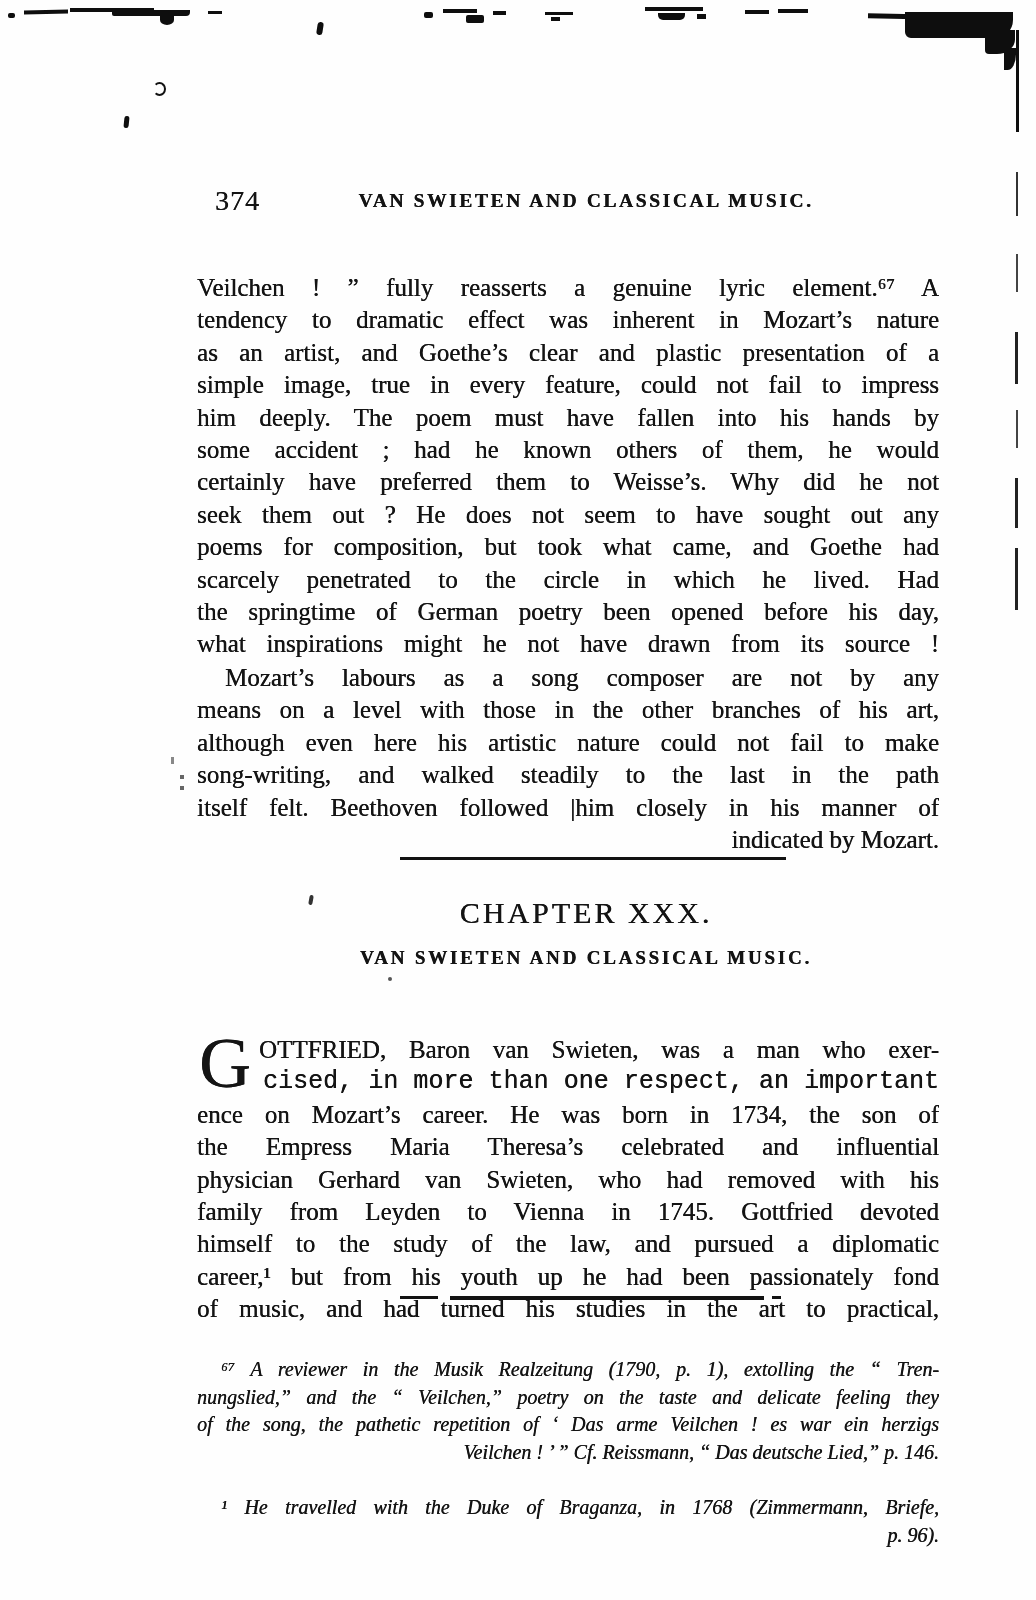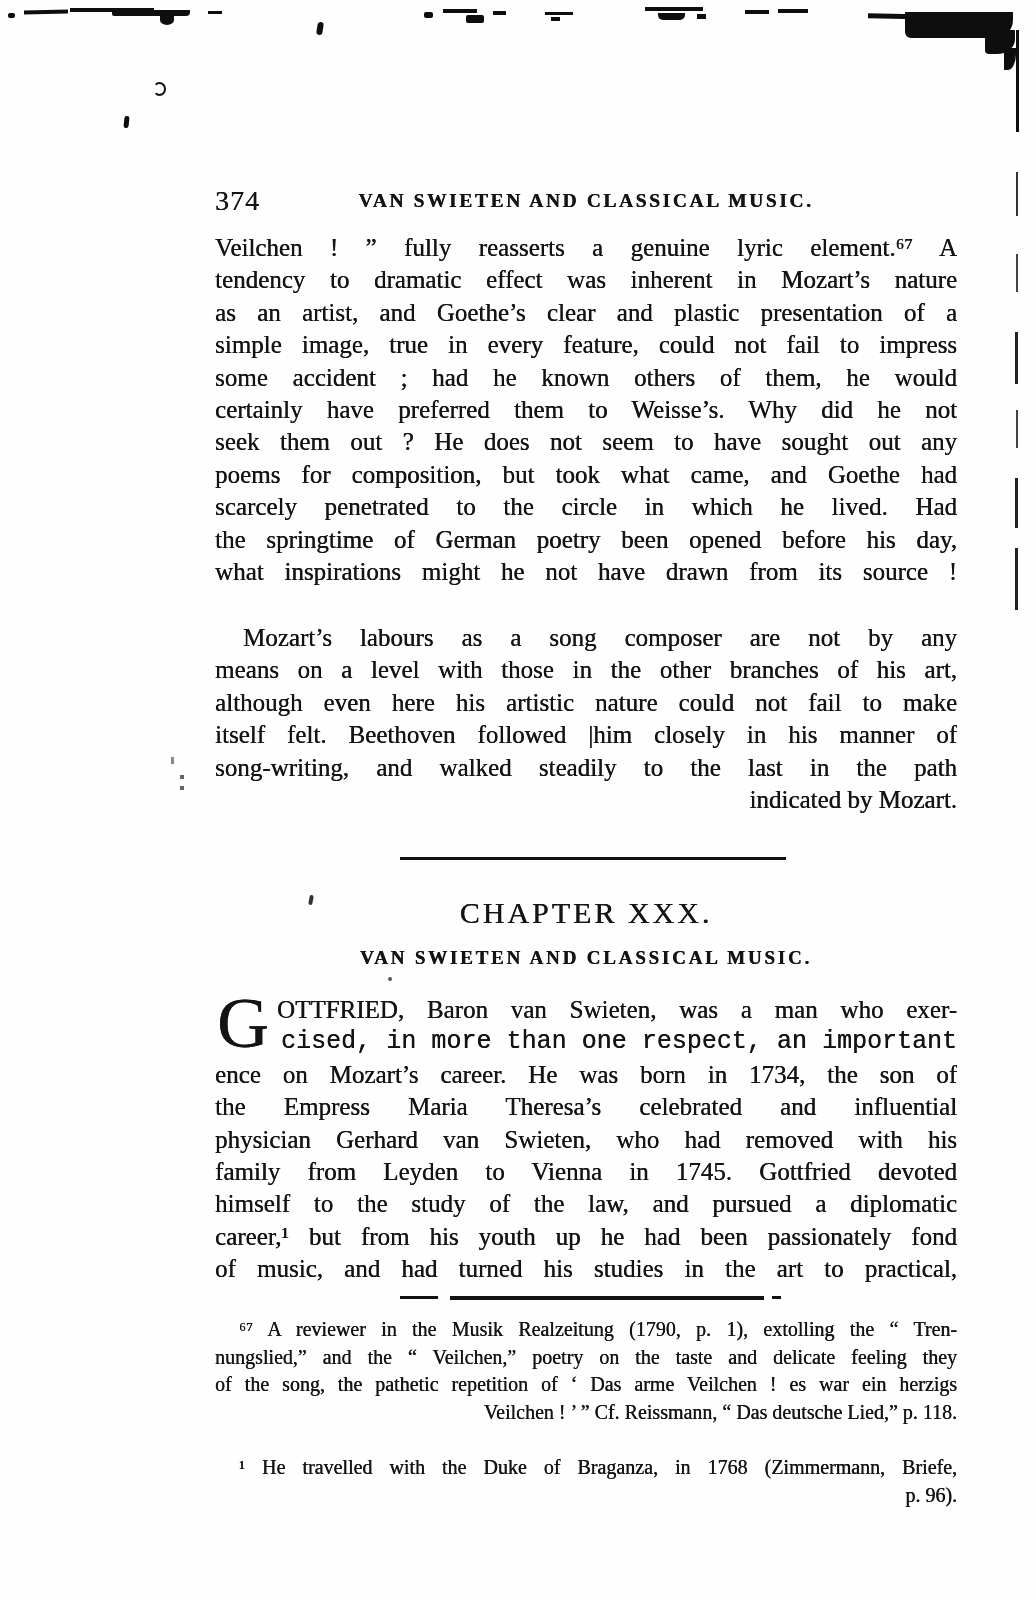--- a/index.html
+++ b/index.html
@@ -2,21 +2,21 @@
 <html><head>
 <meta charset="utf-8">
 <style>
   html,body { margin:0; padding:0; background:#ffffff; }
   .page {
     position:relative; width:1036px; height:1600px; background:#fefefe;
     font-family:"Liberation Serif","DejaVu Serif",serif; color:#141414;
     overflow:hidden; text-shadow:0.35px 0 0 currentColor;
   }
   
-  .textblock { position:absolute; left:215px; width:742px; }
+  .textblock { position:absolute; left:197px; width:742px;margin-top:40px; }
   .line { height:32.4px; line-height:32.4px; overflow:hidden; text-align:right; }
   .line.j { text-align:justify; }
   .line.j::after { content:""; display:inline-block; width:100%; height:0; }
   .p1 { top:232px; font-size:25px; }
   .p2 { top:622px; font-size:25px; }
   .p2 .line:first-child { text-indent:28px; }
   .p3 { top:994px; font-size:25px; }
   .p3 .lines .line:nth-child(1) { padding-left:62px; }
   .p3 .lines .line:nth-child(2) { padding-left:66px;font-family:Liberation Mono, monospace; }
   .dropcap {
@@ -33,21 +33,21 @@
   .rule-chapter { position:absolute; left:400px; top:857px; width:386px; height:3px; background:#121212; }
   .chapter-heading {
     position:absolute; left:215px; top:896px; width:742px; margin:0; text-align:center;
     font-size:30px; font-weight:400; letter-spacing:3px;
   }
   .chapter-subheading {
     position:absolute; left:215px; top:947px; width:742px; margin:0; text-align:center;
     font-size:19px; font-weight:700; letter-spacing:2.8px;
   }
   
-  .fn { font-size:20px; }
+  .fn { font-size:20px;font-style:italic; }
   .fn .line { height:27.6px; line-height:27.6px; }
   .fn .line:first-child { text-indent:24px; }
   .fn67 { top:1316px; }
   .fn1  { top:1454px; }
   .fnrule-seg { position:absolute; top:1296px; height:3px; background:#121212; }
   .seg1 { left:400px; width:38px; }
   .seg2 { left:450px; width:314px; height:3.5px; }
   .seg3 { left:772px; width:9px; }
   
   .art { position:absolute; background:#0e0e0e; }
@@ -96,34 +96,35 @@
   <div class="art" style="left:388px;top:977px;width:4px;height:4px;background:#555;border-radius:50%;"></div>
 
   <span class="pagenum">374</span>
   <div class="runhead">VAN SWIETEN AND CLASSICAL MUSIC.</div>
 
   <div class="textblock p1">
       <div class="line j">Veilchen ! ” fully reasserts a genuine lyric element.⁶⁷  A</div>
       <div class="line j">tendency to dramatic effect was inherent in Mozart’s nature</div>
       <div class="line j">as an artist, and Goethe’s clear and plastic presentation of a</div>
       <div class="line j">simple image, true in every feature, could not fail to impress</div>
+      <div class="line j">him deeply.  The poem must have fallen into his hands by</div>
       <div class="line j">some accident ; had he known others of them, he would</div>
       <div class="line j">certainly have preferred them to Weisse’s.  Why did he not</div>
       <div class="line j">seek them out ?  He does not seem to have sought out any</div>
       <div class="line j">poems for composition, but took what came, and Goethe had</div>
       <div class="line j">scarcely penetrated to the circle in which he lived.  Had</div>
       <div class="line j">the springtime of German poetry been opened before his day,</div>
       <div class="line j">what inspirations might he not have drawn from its source !</div>
     </div>
   <div class="textblock p2">
       <div class="line j">Mozart’s labours as a song composer are not by any</div>
       <div class="line j">means on a level with those in the other branches of his art,</div>
       <div class="line j">although even here his artistic nature could not fail to make</div>
+      <div class="line j">song-writing, and walked steadily to the last in the path</div>
       <div class="line j">itself felt.  Beethoven followed |him closely in his manner of</div>
-      <div class="line j">song-writing, and walked steadily to the last in the path</div>
       <div class="line">indicated by Mozart.</div>
     </div>
 
   <div class="rule-chapter"></div>
   <h2 class="chapter-heading">CHAPTER XXX.</h2>
   <h3 class="chapter-subheading">VAN SWIETEN AND CLASSICAL MUSIC.</h3>
 
   <div class="textblock p3">
     <span class="dropcap">G</span>
     <div class="lines">
@@ -140,20 +141,20 @@
   </div>
 
   <div class="fnrule-seg seg1"></div>
   <div class="fnrule-seg seg2"></div>
   <div class="fnrule-seg seg3"></div>
 
   <div class="textblock fn fn67">
       <div class="line j">⁶⁷ A reviewer in the Musik Realzeitung (1790, p. 1), extolling the “ Tren-</div>
       <div class="line j">nungslied,” and the “ Veilchen,” poetry on the taste and delicate feeling they</div>
       <div class="line j">of the song, the pathetic repetition of ‘ Das arme Veilchen ! es war ein herzigs</div>
-      <div class="line">Veilchen ! ’ ”   Cf. Reissmann, “ Das deutsche Lied,” p. 118.</div>
+      <div class="line">Veilchen ! ’ ”   Cf. Reissmann, “ Das deutsche Lied,” p. 146.</div>
     </div>
   <div class="textblock fn fn1">
       <div class="line j">¹ He travelled with the Duke of Braganza, in 1768 (Zimmermann, Briefe,</div>
       <div class="line">p. 96).</div>
     </div>
 
 </div>
 
 </body></html>

